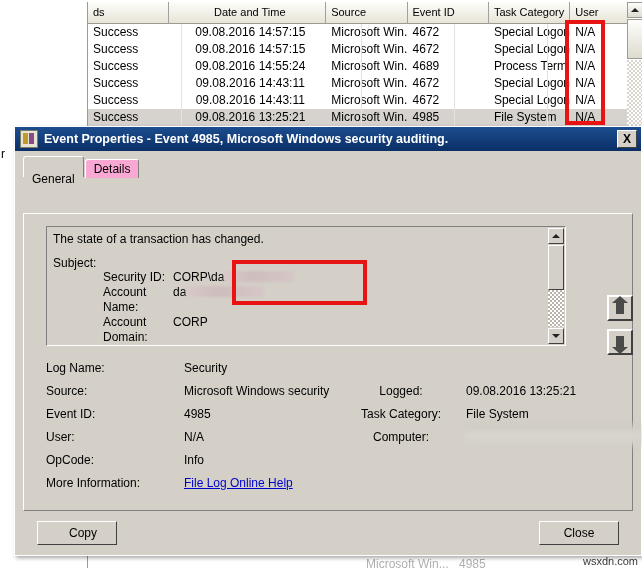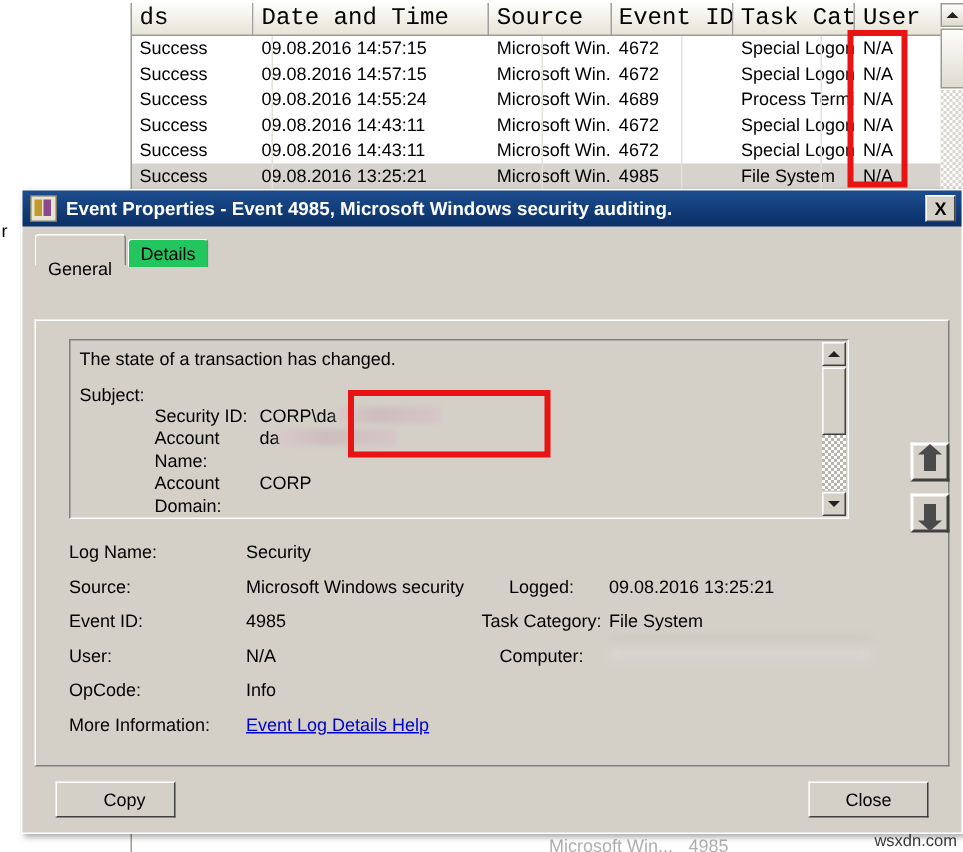--- a/index.html
+++ b/index.html
@@ -21,39 +21,39 @@
     background:#ffffff;
     border-left:1px solid #9b9b91;
   }
   .hdr-row {
     position:absolute; left:0; top:0; height:22px; width:100%;
     background:#ece9d8;
     display:flex;
   }
   .hdr-cell {
     height:22px; line-height:21px;
-    font-size:16px; color:#000;
+    font-size:11px; color:#000;
     padding-left:5px;
     box-sizing:border-box;
     background: linear-gradient(#fdfdfa, #e7e4d7);
     border-right:1px solid #a0a0a0;
     border-bottom:1px solid #9b9b91;
-    overflow:hidden; white-space:nowrap;font-family:Liberation Mono, monospace;
+    overflow:hidden; white-space:nowrap;
   }
   .row {
     display:flex; height:17px; font-size:12px; color:#000;
     align-items:center;
   }
   .row.sel { background:#d6d3ce; }
   .cell { padding-left:5px; box-sizing:border-box; white-space:nowrap; overflow:hidden; line-height:17px;}
   .vsep { position:absolute; top:22px; width:1px; height:106px; background:#e4e2da; }
 
   
   .c-kw   { width:93px; }
-  .c-dt   { width:180px; }
+  .c-dt   { width:180px;text-align:center; }
   .c-src  { width:93px; }
   .c-eid  { width:93px; }
   .c-task { width:93px; }
   .c-user { width:83px; }
 
   
   .list-sb {
     position:absolute; right:0; top:0; width:16px; height:130px;
     background:#ffffff;
   }
@@ -140,21 +140,21 @@
   }
 
   
   .tabstrip {
     position:absolute; left:8px; top:30px; height:20px;
     display:flex; align-items:flex-end;
   }
   .tab {
     font-size:12px; color:#000;
     padding:2px 8px 3px 8px;
-    background:#22c55e;
+    background:#f9a8d4;
     border:1px solid #ffffff;
     border-right-color:#808080; border-bottom:none;
     border-radius:3px 3px 0 0;
     box-sizing:border-box;
     position:relative;
   }
   .tab.active { height:21px; z-index:3; background:#d4d0c8; padding-top:15px;}
   .tab.inactive { height:19px; margin-left:1px; top:1px; }
 
   .tabbody {
@@ -211,21 +211,21 @@
   
   .hl-subject {
     position:absolute; left:208px; top:46px; width:135px; height:45px;
     border:4px solid #e81313; box-sizing:border-box; z-index:5;
   }
 
   
   .details {
     position:absolute; left:22px; top:142px; right:12px; font-size:12px; color:#000;
   }
-  .drow { display:flex; height:23px; align-items:center; }
+  .drow { display:flex; height:23px; align-items:center;gap:20px; }
   .dl-k { width:118px; flex:none; }
   .dl-v { width:152px; flex:none; white-space:nowrap; overflow:hidden; }
   .dr-k { width:90px; flex:none;text-align:center; }
   .dr-v { flex:1; white-space:nowrap; }
   .link { color:#0000cc; text-decoration:underline; }
   .blur-block {
     display:inline-block; width:175px; height:20px;
     background:linear-gradient(180deg,#c9c6be,#dad7d0 45%,#d2cfc8);
     filter:blur(3px);
   }
@@ -450,21 +450,21 @@
         </div>
         <div class="drow">
           <div class="dl-k">OpCode:</div>
           <div class="dl-v">Info</div>
           <div class="dr-k"></div>
           <div class="dr-v"></div>
         </div>
         <div class="drow">
           <div class="dl-k">More Information:</div>
           <div class="dl-v">
-            <span class="link">Event Log Details Help</span>
+            <span class="link">File Log Online Help</span>
           </div>
         </div>
       </div>
     </div>
 
     <div class="navbtns">
       <div class="navbtn">
           <span class="arrow-up"></span>
         </div>
       <div class="navbtn">

